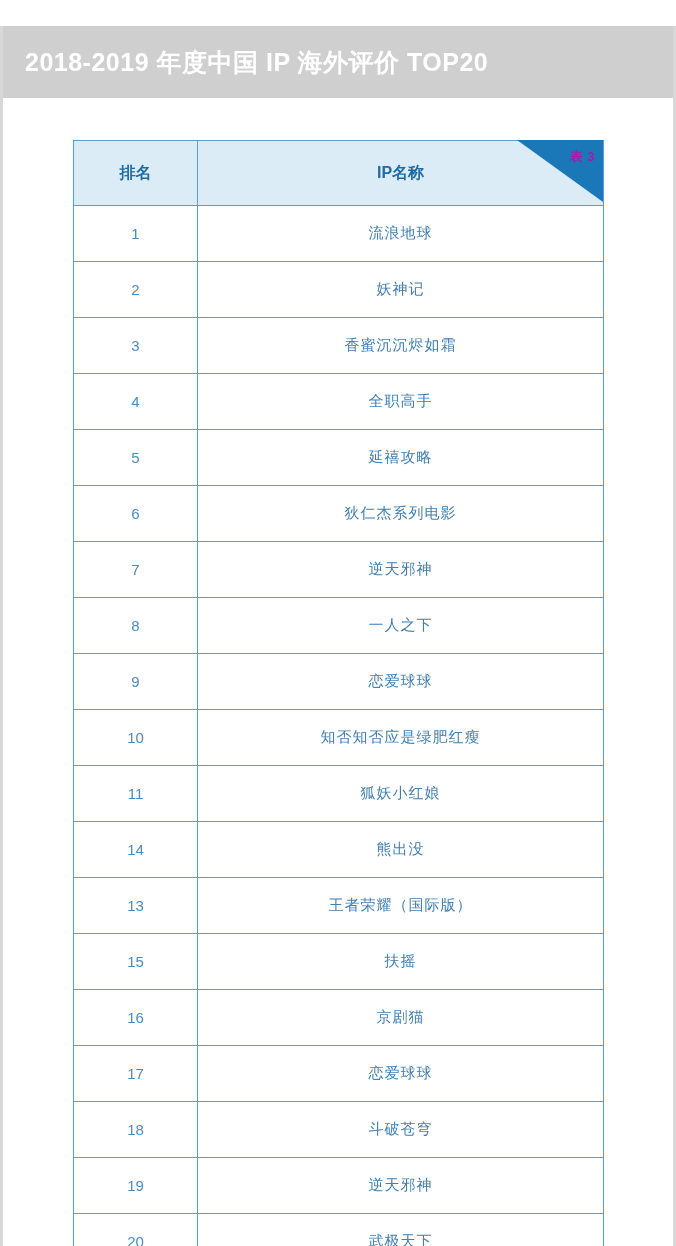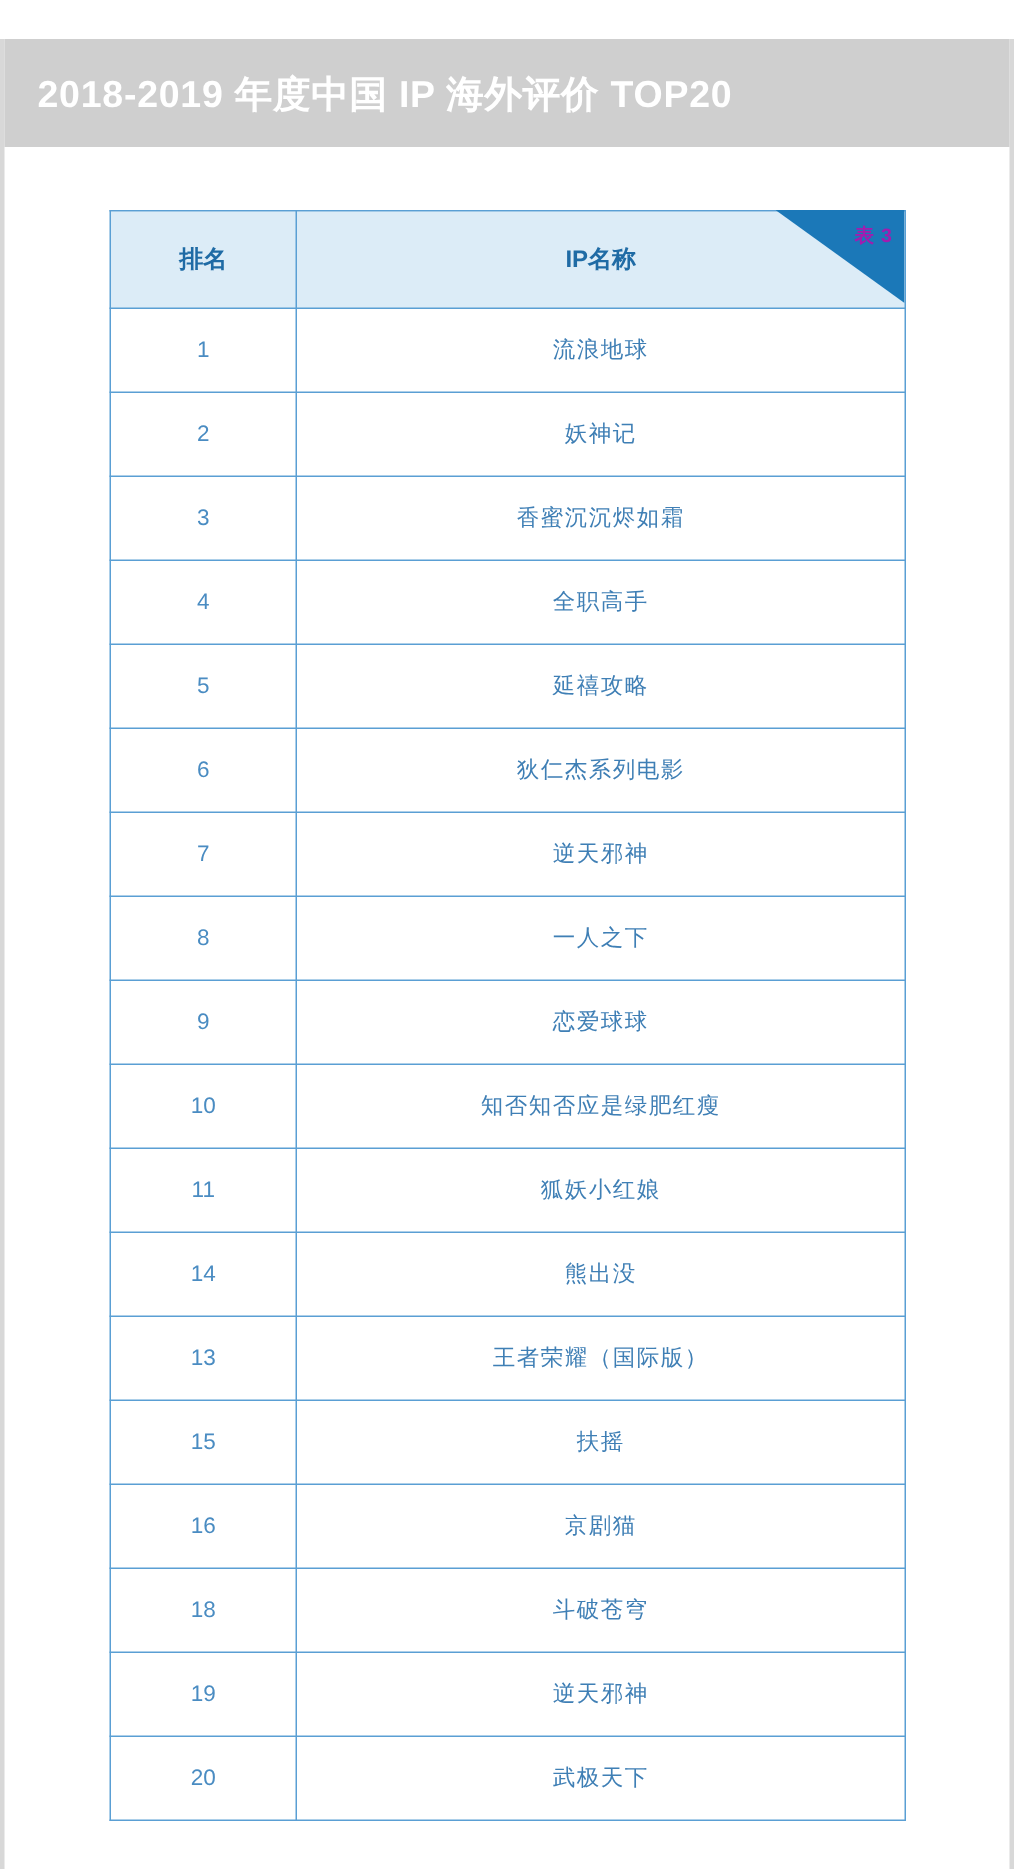--- a/index.html
+++ b/index.html
@@ -192,20 +192,24 @@
         </tr>
         <tr>
           <td class="rank-cell">15</td>
           <td class="name-cell">扶摇</td>
         </tr>
         <tr>
           <td class="rank-cell">16</td>
           <td class="name-cell">京剧猫</td>
         </tr>
         <tr>
+          <td class="rank-cell">17</td>
+          <td class="name-cell">恋爱球球</td>
+        </tr>
+        <tr>
           <td class="rank-cell">18</td>
           <td class="name-cell">斗破苍穹</td>
         </tr>
         <tr>
           <td class="rank-cell">19</td>
           <td class="name-cell">逆天邪神</td>
         </tr>
         <tr>
           <td class="rank-cell">20</td>
           <td class="name-cell">武极天下</td>

